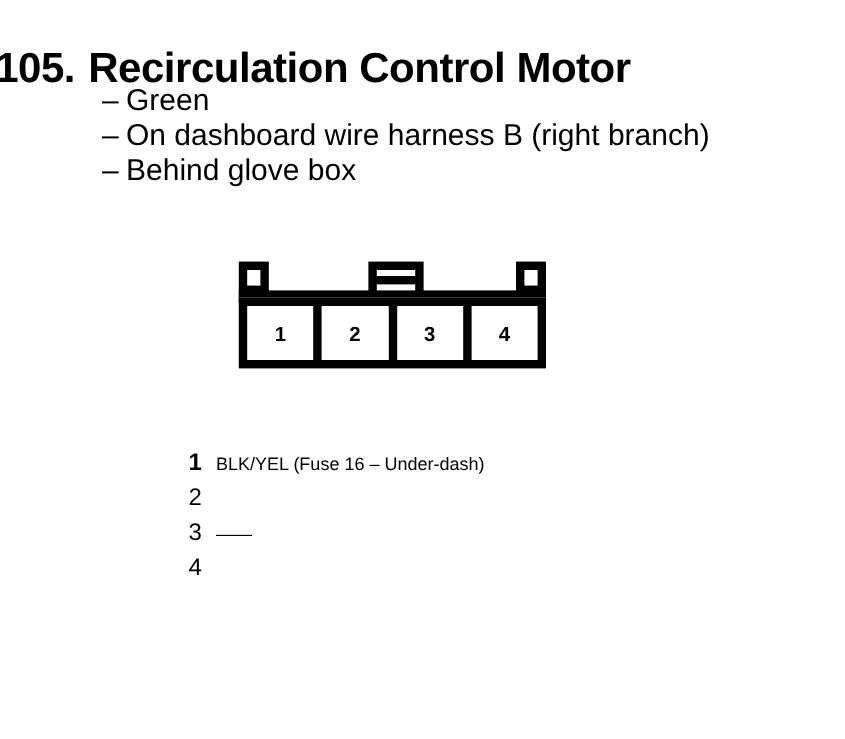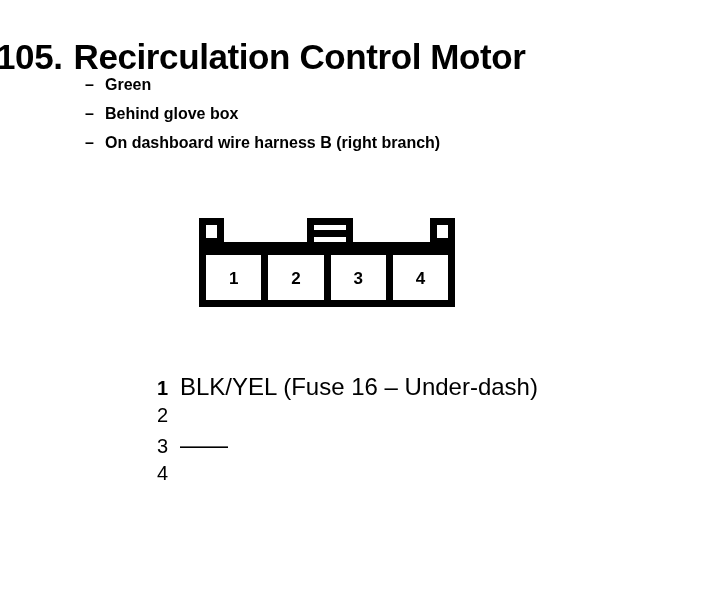--- a/index.html
+++ b/index.html
@@ -36,24 +36,23 @@
   
   .fact-list {
     position: absolute;
     left: 85px;
     top: 70px;
     list-style: none;
     margin: 0;
     padding: 0;
   }
   .fact-list li {
-    font-size: 16px;
+    font-size: 25px;
     line-height: 29px;
     white-space: nowrap;
-    font-weight: bold;
   }
   .fact-list .dash {
     display: inline-block;
     width: 20px;
   }
 
   
   .connector {
     position: absolute;
     left: 199px;
@@ -154,41 +153,41 @@
   }
   .pin-num {
     width: 23px;
     font-size: 20px;
     line-height: 29px;
   }
   .pin-row:first-child .pin-num {
     font-weight: bold;
   }
   .pin-desc {
-    font-size: 24px;
+    font-size: 15px;
     line-height: 29px;
     text-align: center;
   }
 </style>
 </head>
 <body>
 
 <h1 class="page-title">
   <span class="title-num">105.</span><span class="title-name">Recirculation Control Motor</span>
 </h1>
 
 <ul class="fact-list">
   <li>
     <span class="dash">–</span><span>Green</span>
   </li>
   <li>
-    <span class="dash">–</span><span>Behind glove box</span>
+    <span class="dash">–</span><span>On dashboard wire harness B (right branch)</span>
   </li>
   <li>
-    <span class="dash">–</span><span>On dashboard wire harness B (right branch)</span>
+    <span class="dash">–</span><span>Behind glove box</span>
   </li>
 </ul>
 
 <div class="connector">
 
   <div class="conn-rail"></div>
   <div class="conn-post left"></div>
   <div class="conn-post right"></div>
   <div class="conn-tab"></div>
 

